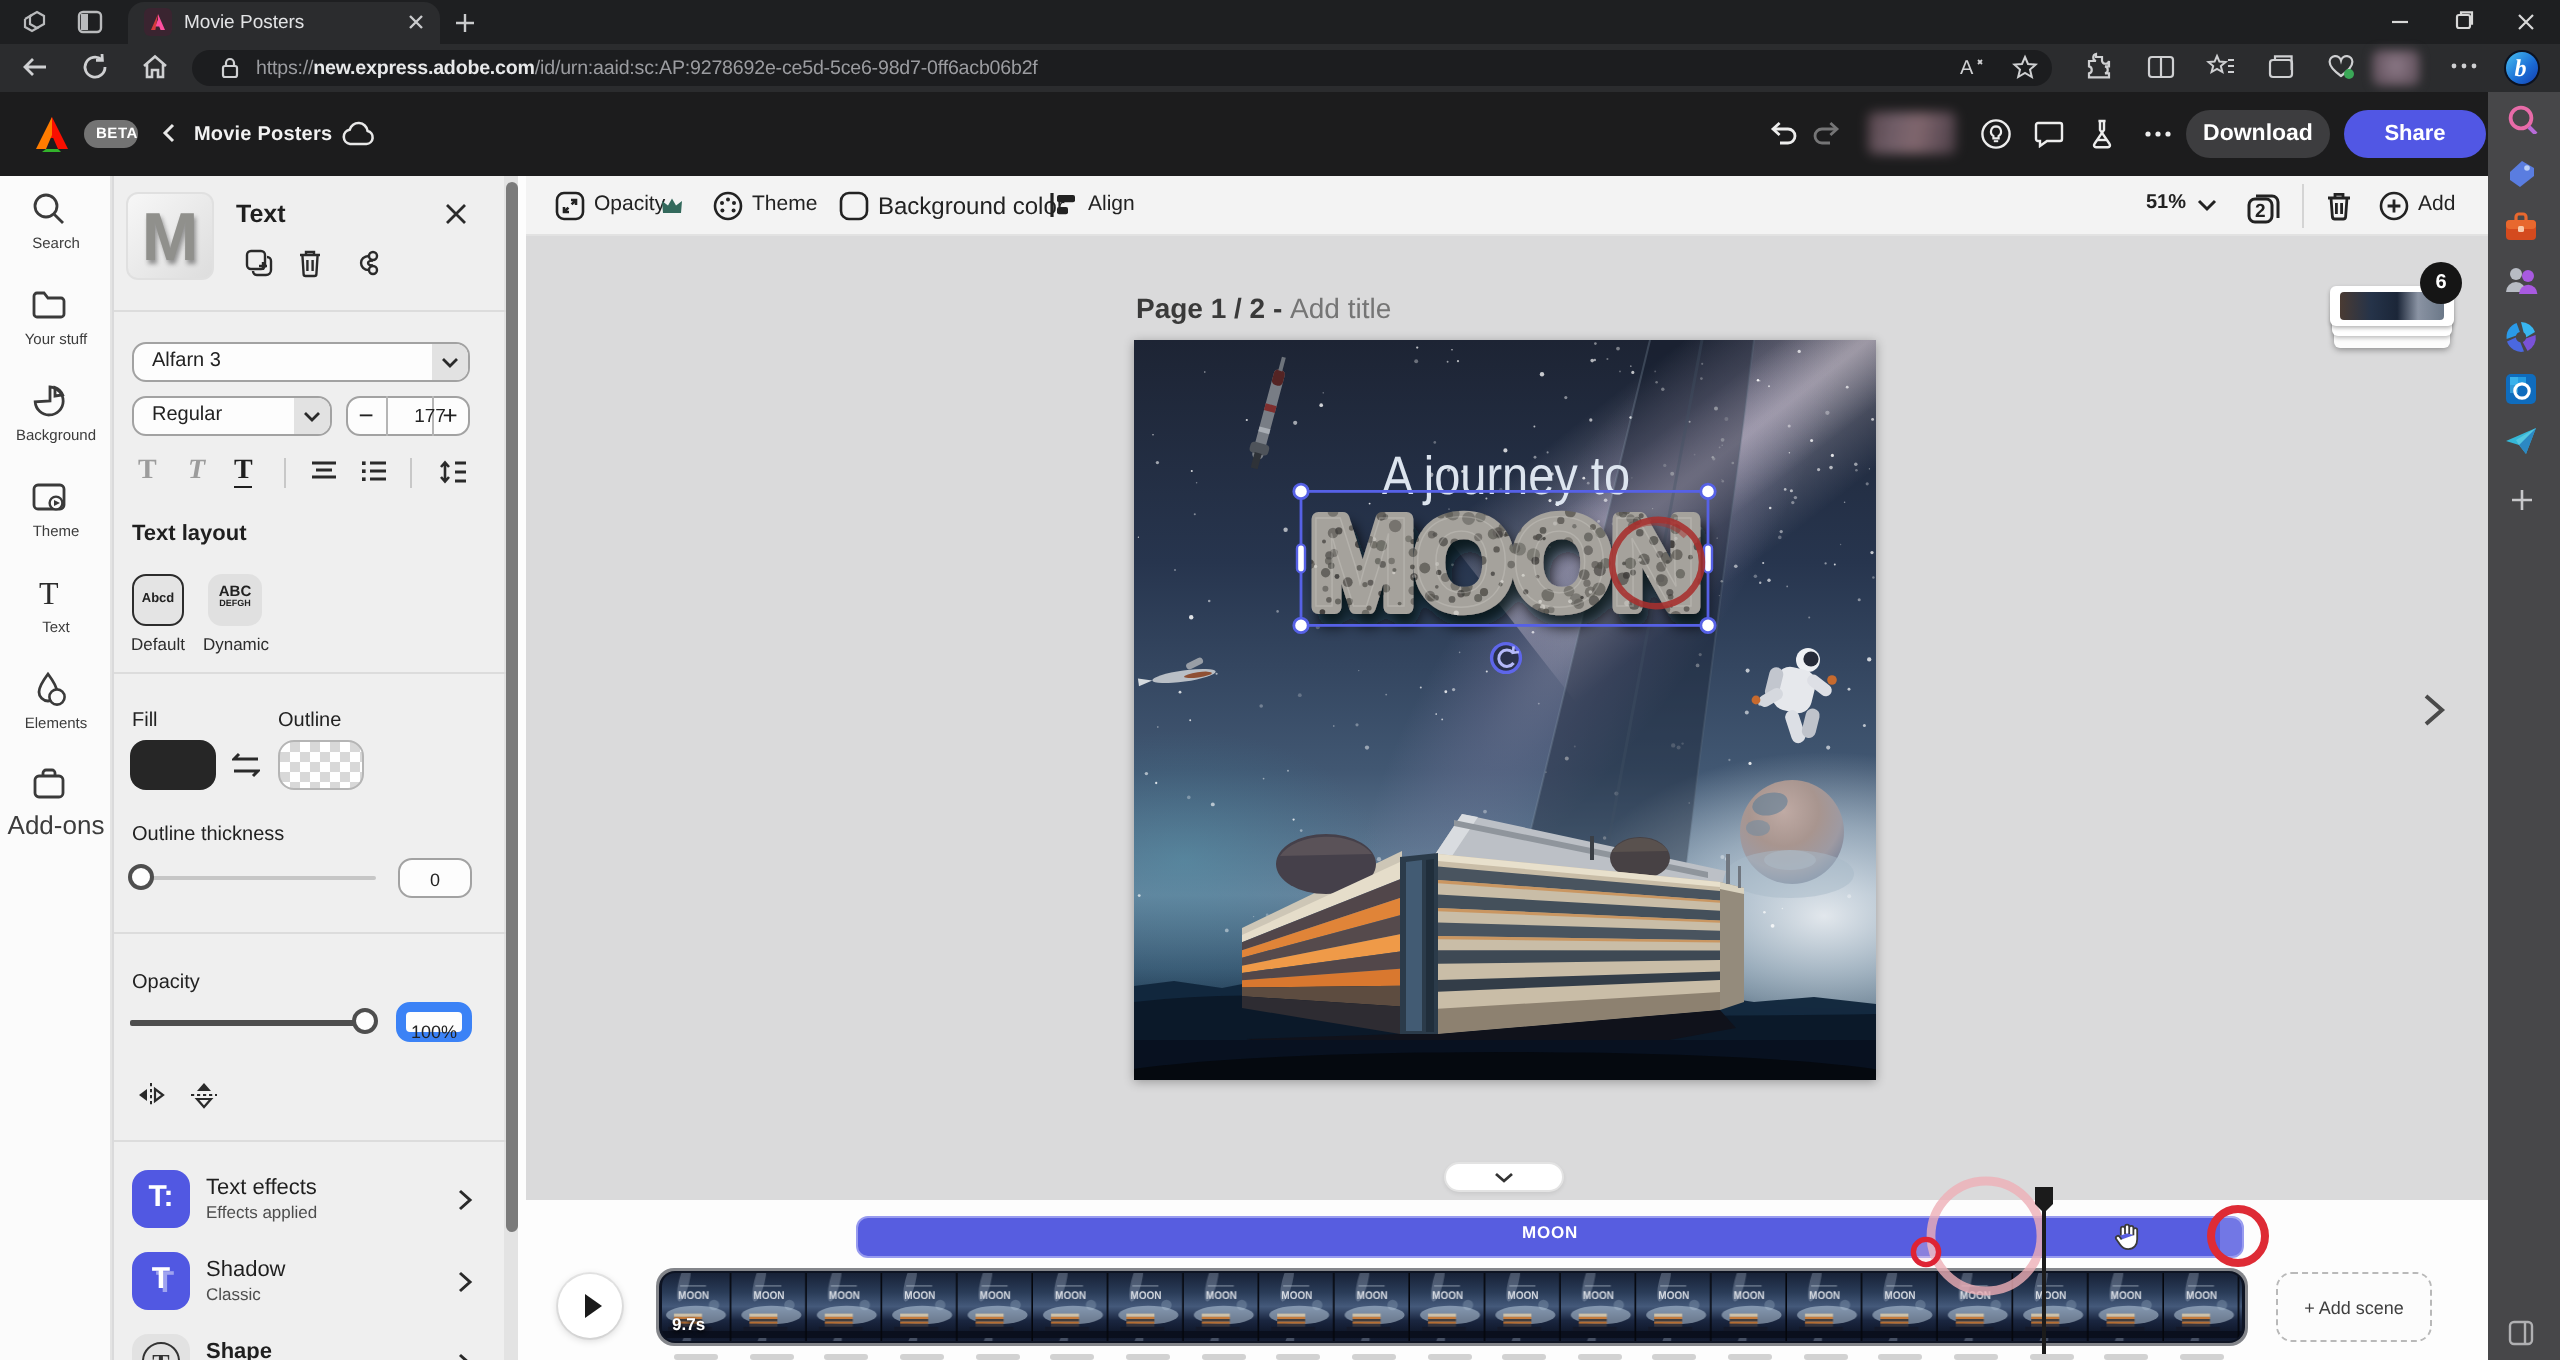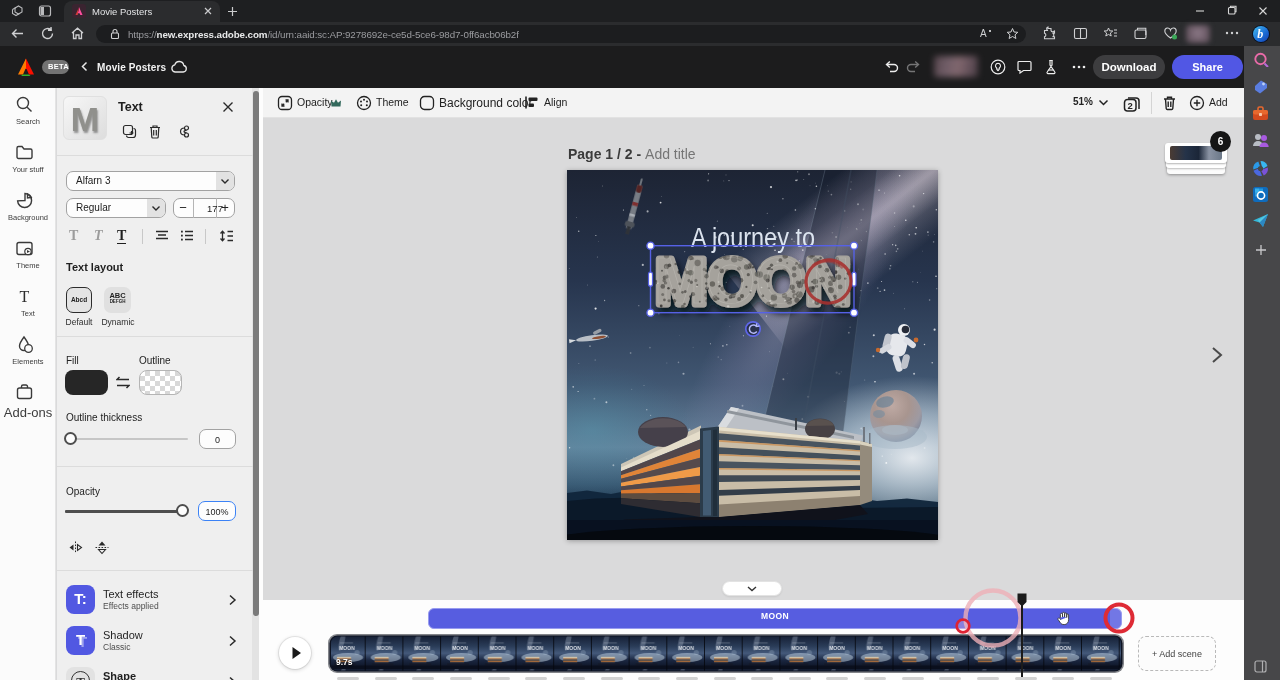--- a/index.html
+++ b/index.html
@@ -256,21 +256,21 @@
   </svg>
 <div class="ab" style="left:139px;top:370px;width:43px;height:25px;border:1px solid #b5b5b5;border-radius:8px;background:repeating-conic-gradient(#d8d8d8 0% 25%,#ffffff 0% 50%) 0 0/10px 10px"></div>
 <div class="ab" style="left:66px;top:412px;font-size:10px;color:#222">Outline thickness</div>
 <div class="ab" style="left:68px;top:438px;width:120px;height:2px;background:#c6c6c6;border-radius:1px"></div>
 <div class="ab" style="left:64px;top:432px;width:13px;height:13px;background:#fdfdfd;border:2px solid #4e4e4e;border-radius:50%"></div>
 <div class="ab" style="left:199px;top:429px;width:37px;height:20px;background:#fdfdfd;border:1px solid #a2a2a2;border-radius:7px;font-size:9px;color:#222;text-align:center;line-height:20px">0</div>
 <div class="ab" style="left:57px;top:466px;width:196px;height:1px;background:#dcdcdc"></div>
 <div class="ab" style="left:66px;top:486px;font-size:10px;color:#222">Opacity</div>
 <div class="ab" style="left:65px;top:510px;width:118px;height:2.5px;background:#4e4e4e;border-radius:1px"></div>
 <div class="ab" style="left:176px;top:504px;width:13px;height:13px;background:#fdfdfd;border:2px solid #4e4e4e;border-radius:50%"></div>
-<div class="ab" style="left:198px;top:501px;width:38px;height:20px;background:#fdfdfd;border:1px solid #3b82f6;border-radius:7px;font-size:9px;color:#222;text-align:center;line-height:20px">100%</div>
+<div class="ab" style="left:198px;top:501px;width:38px;height:20px;background:#fdfdfd;border:5px solid #3b82f6;border-radius:7px;font-size:9px;color:#222;text-align:center;line-height:20px">100%</div>
 <svg class="ab" style="left:68px;top:541px" width="15" height="13" viewBox="0 0 15 13">
     <path d="M7.5 0.5 V12.5" stroke="#2a2a2a" stroke-width="1" stroke-dasharray="1.6 1.4"></path>
     <path d="M5.5 3.5 V9.5 L1.5 6.5 Z" fill="#2a2a2a"></path>
     <path d="M9.5 3.5 V9.5 L13.5 6.5 Z" fill="none" stroke="#2a2a2a" stroke-width="1.1"></path>
   </svg>
 <svg class="ab" style="left:95px;top:540px" width="14" height="15" viewBox="0 0 14 15">
     <path d="M0.5 7.5 H13.5" stroke="#2a2a2a" stroke-width="1" stroke-dasharray="1.6 1.4"></path>
     <path d="M3.5 5.5 H10.5 L7 1.5 Z" fill="#2a2a2a"></path>
     <path d="M3.5 9.5 H10.5 L7 13.5 Z" fill="none" stroke="#2a2a2a" stroke-width="1.1"></path>
   </svg>

